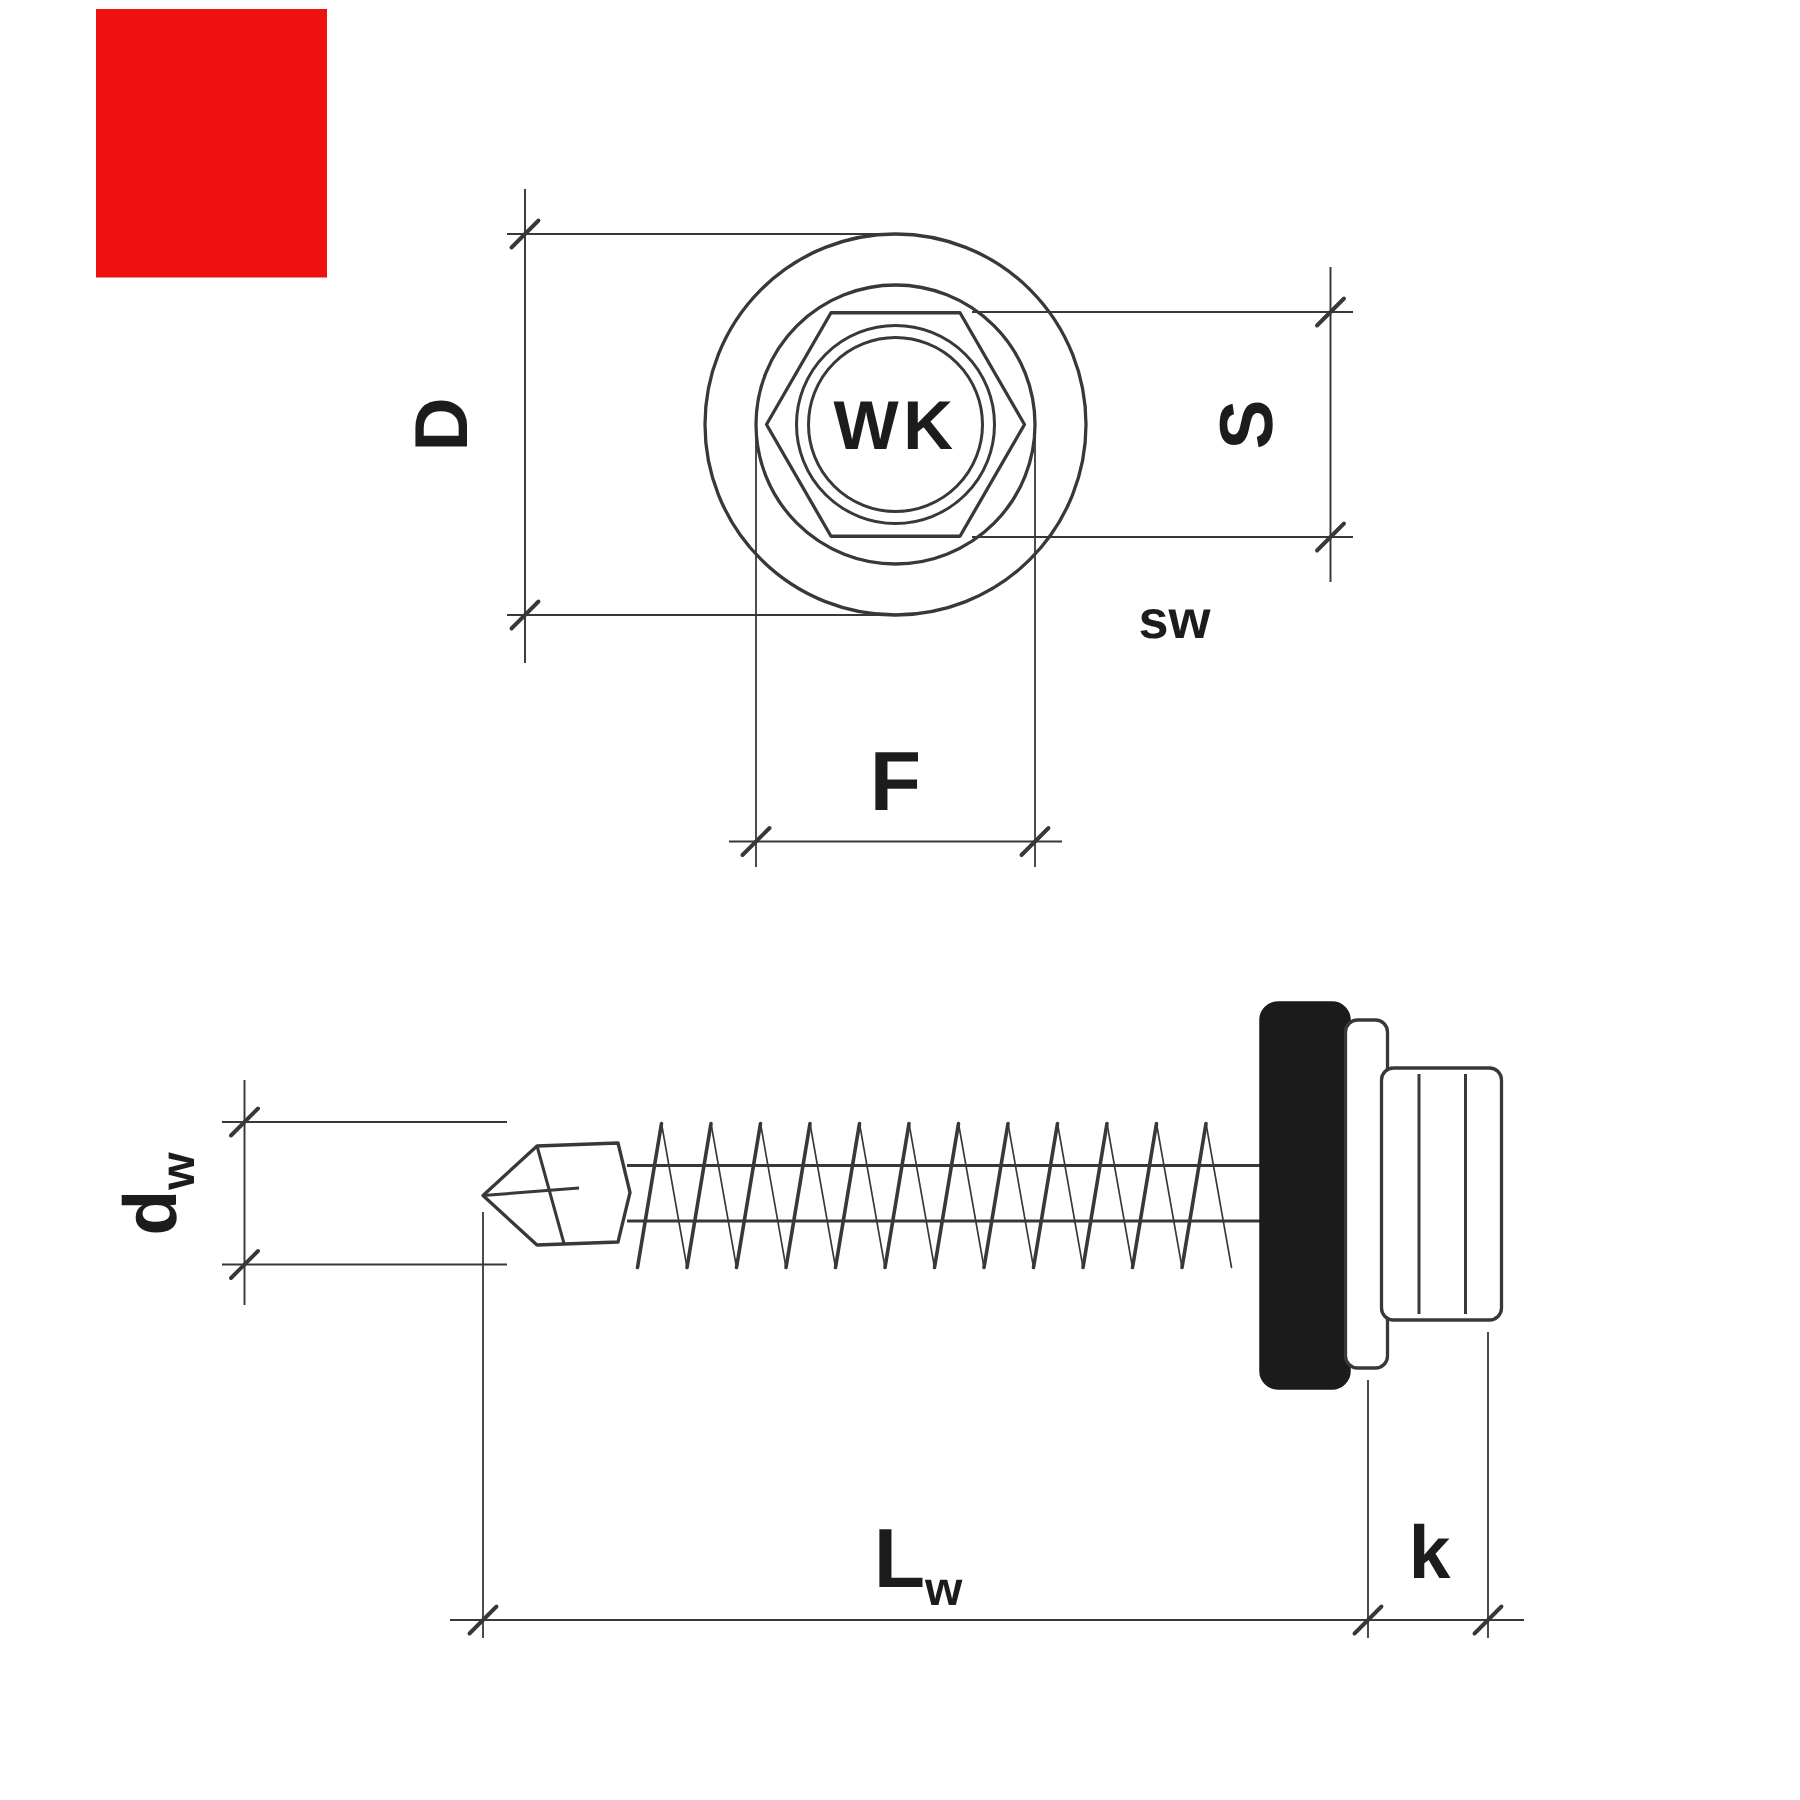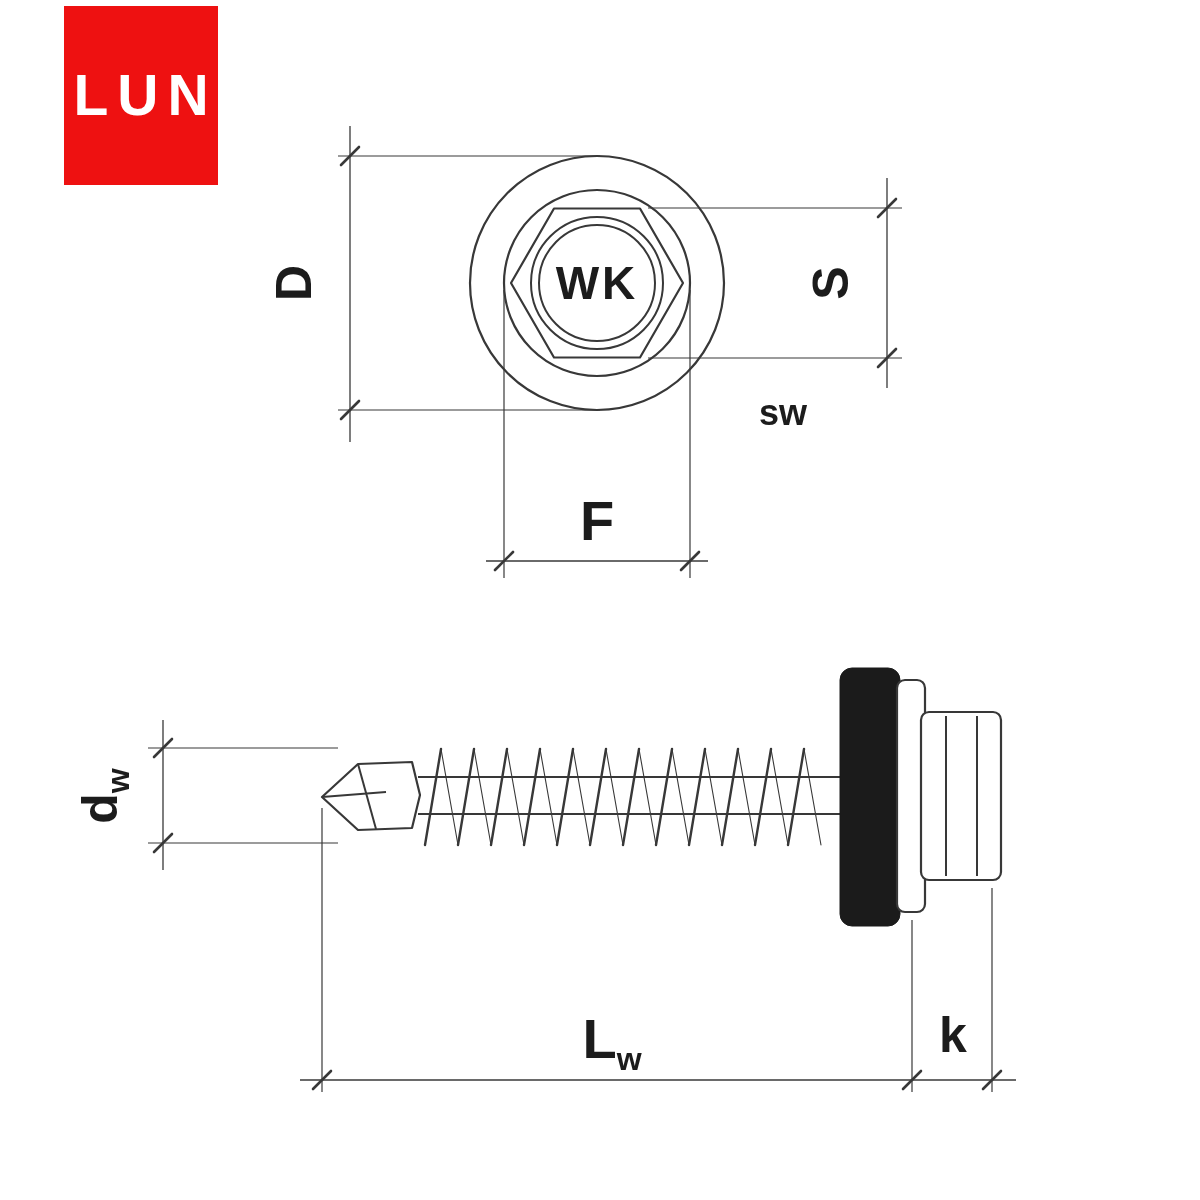--- a/index.html
+++ b/index.html
@@ -35,21 +35,20 @@
   .sub{font-size:32px;font-weight:bold;}
   .sw-label{fill:#1c1c1c;font-weight:bold;font-size:36px;}
   .marking{fill:#1c1c1c;font-weight:bold;font-size:46px;letter-spacing:3px;}
 </style>
 </head>
 <body>
 
 <div class="stage">
 
   <div class="logo">
-    <span>LUN</span>
   </div>
 
   <svg width="1200" height="1200" viewBox="0 0 1200 1200">
 
     <g>
       <circle class="shape-nf" cx="597" cy="283" r="127"></circle>
       <circle class="shape-nf" cx="597" cy="283" r="93"></circle>
       <polygon class="shape-nf" points="683,283 640,208.5 554,208.5 511,283 554,357.5 640,357.5"></polygon>
       <circle class="thin" cx="597" cy="283" r="66"></circle>
       <circle class="thin" cx="597" cy="283" r="58"></circle>

